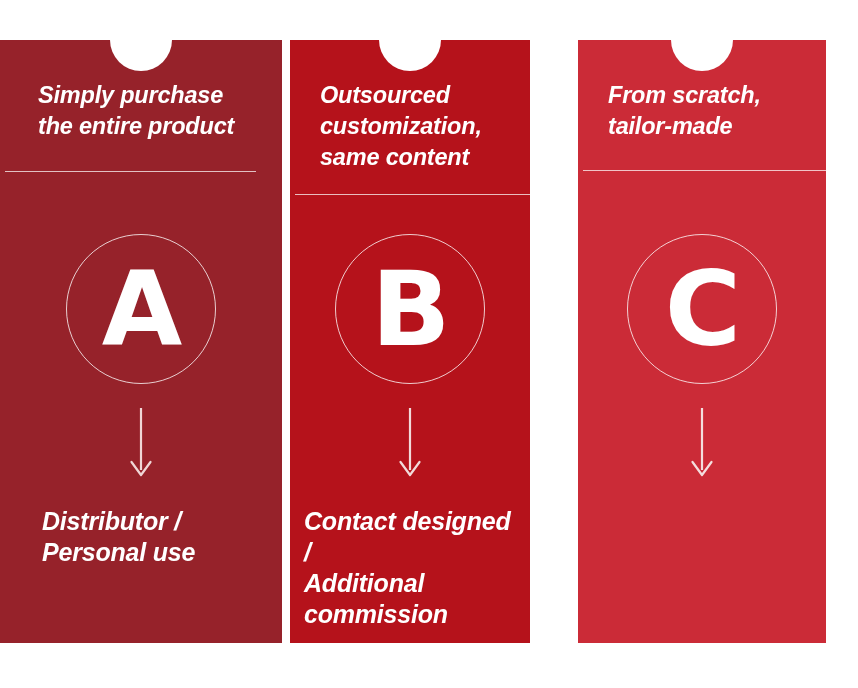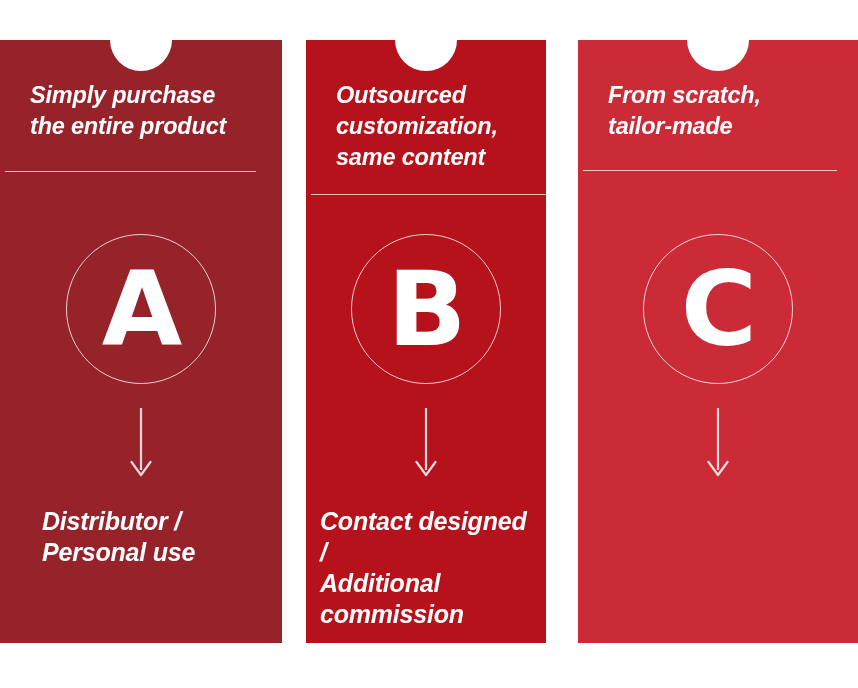--- a/index.html
+++ b/index.html
@@ -25,22 +25,22 @@
   .panel {
     position: absolute;
     top: 40px;
     height: 603px;
     overflow: hidden;
     box-sizing: border-box;
   }
 
   
   .panel.p0 { left: 0px;   width: 282px; }
-  .panel.p1 { left: 290px; width: 240px; margin-left: 16px; }
-  .panel.p2 { left: 578px; width: 280px; }
+  .panel.p1 { left: 290px; width: 240px; }
+  .panel.p2 { left: 578px; width: 248px; }
 
   
   .notch {
     position: absolute;
     top: -31px;
     left: 50%;
     transform: translateX(-50%);
     width: 62px;
     height: 62px;
     border-radius: 50%;
@@ -59,21 +59,21 @@
     left: 30px;
     right: 20px;
     color: #ffffff;
     font-style: italic;
     font-weight: bold;
     font-size: 23.5px;
     line-height: 31px;
     letter-spacing: -0.2px;
     white-space: pre-line;
   }
-  .p0 .heading { top: 40px; }
+  .p0 .heading { top: 40px; margin-left: 8px; }
   .p1 .heading { top: 40px; }
   .p2 .heading { top: 40px; }
 
   .divider {
     position: absolute;
     left: 5px;
     height: 1px;
     background: rgba(255,255,255,0.72);
   }
   .p0 .divider { top: 131px; width: 251px; }

